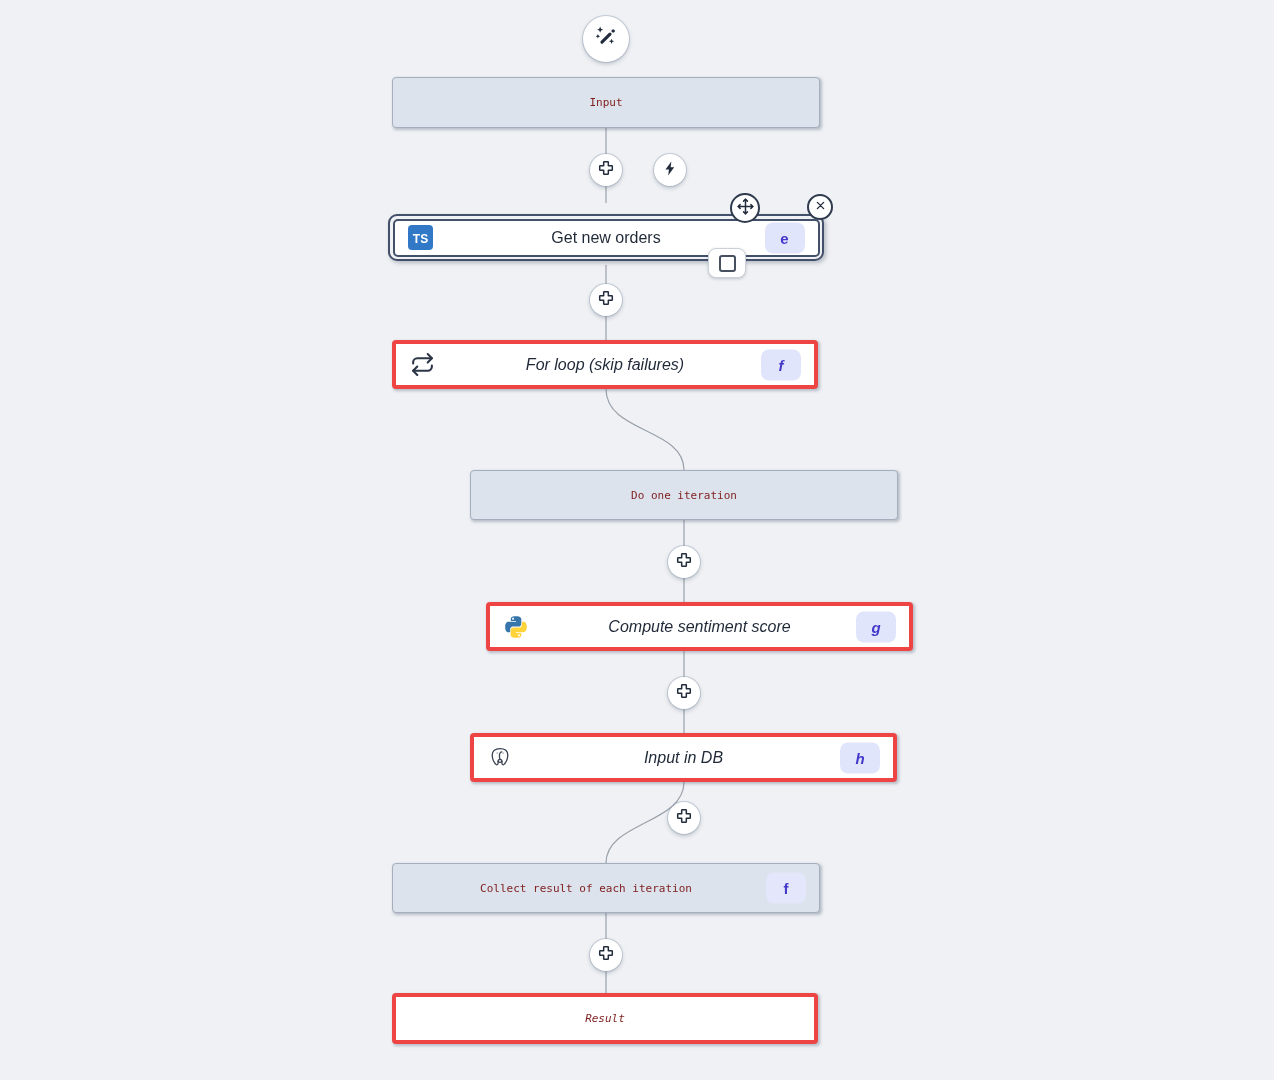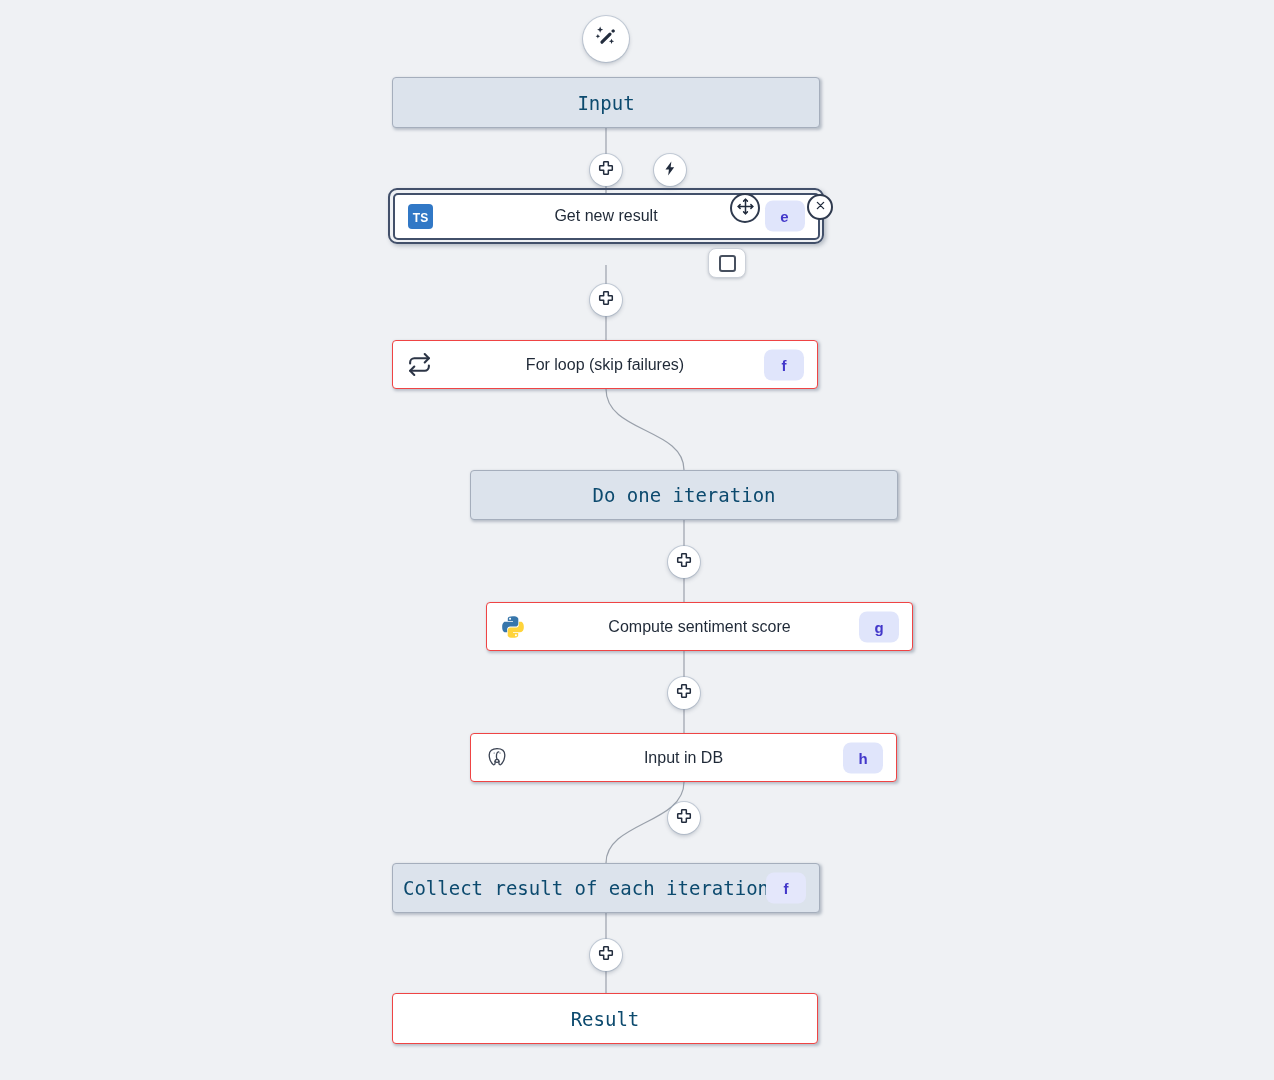--- a/index.html
+++ b/index.html
@@ -16,31 +16,32 @@
   
   .node{
     position:absolute;
     display:flex;align-items:center;
     border-radius:4px;
     box-sizing:border-box;
     box-shadow:1.5px 1.5px 3px rgba(90,104,126,.38);
   }
   .node-white{
     background:#ffffff;
-    border:1px solid #ef4444;
+    border:4px solid #ef4444;
+    font-style:italic;
   }
   .node-virtual{
     background:#dce3ec;
     border:1px solid #a5aebc;
   }
   .node-label-mono{
     position:absolute;inset:0;
     display:flex;align-items:center;justify-content:center;
     font-family:"DejaVu Sans Mono","Liberation Mono",monospace;
-    font-size:19px;color:#0c4a6e;
+    font-size:11px;color:#7f1d1d;
   }
   .node-label-sans{
     position:absolute;inset:0;
     display:flex;align-items:center;justify-content:center;
     font-size:16px;color:#1f2937;
   }
   .node-icon{
     position:absolute;left:13px;top:50%;transform:translateY(-50%);
     width:26px;height:26px;display:flex;align-items:center;justify-content:center;
   }
@@ -153,28 +154,28 @@
     </span>
   </div>
   <div class="circle-btn sm" style="left:654px;top:154px;">
     <span>
       <svg viewBox="0 0 24 24" width="17" height="17">
         <path d="M13.2 2 4.9 13.4h4.9L8.7 22l8.5-11.9h-5L13.2 2z" fill="#222c3d"></path>
       </svg>
     </span>
   </div>
 
-  <div class="selected-outer" style="left:388px;top:188px;width:436px;height:56px;">
+  <div class="selected-outer" style="left:388px;top:214px;width:436px;height:47px;">
     <div class="selected-inner">
       <div class="node-icon">
         <div class="ts-logo">
             <span>TS</span>
           </div>
       </div>
-      <div class="node-label-sans">Get new result</div>
+      <div class="node-label-sans">Get new orders</div>
       <div class="badge">e</div>
     </div>
   </div>
 
   <div class="node-ctl" style="left:730px;top:193px;width:30px;height:30px;">
     <span>
       <svg viewBox="0 0 24 24" width="19" height="19">
         <g stroke="#222c3d" stroke-width="1.9" fill="none" stroke-linecap="round" stroke-linejoin="round">
           <path d="M12 2.8v18.4M2.8 12h18.4"></path>
           <path d="m9.6 5.2 2.4-2.4 2.4 2.4M9.6 18.8l2.4 2.4 2.4-2.4M5.2 9.6 2.8 12l2.4 2.4M18.8 9.6 21.2 12l-2.4 2.4"></path>

